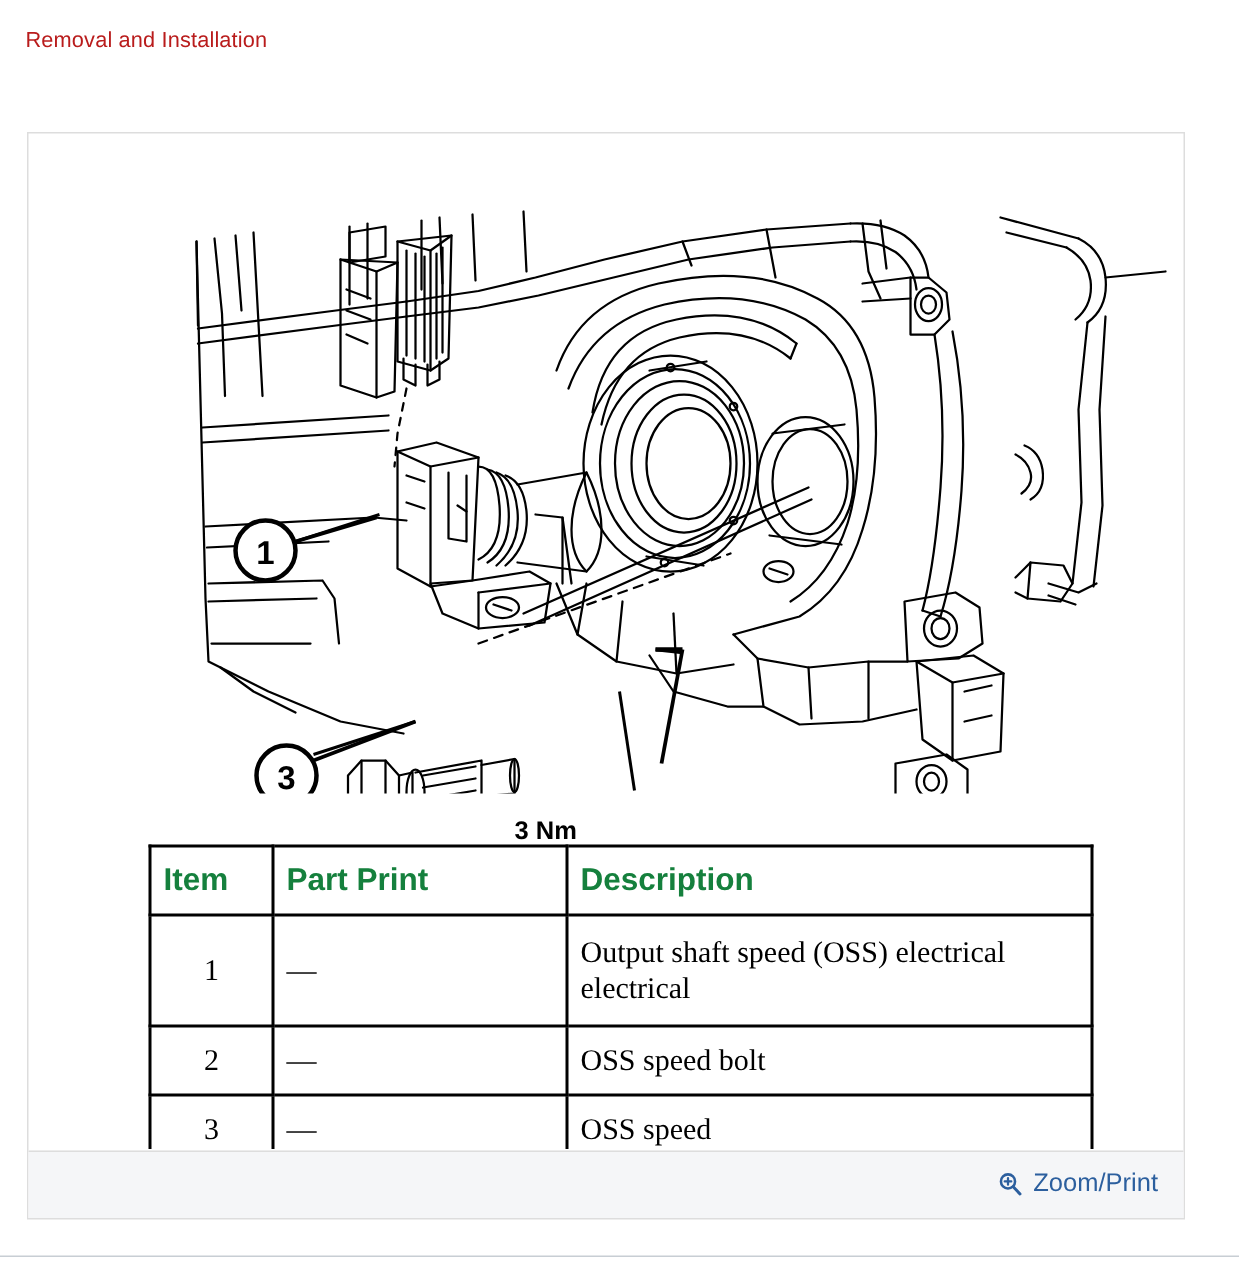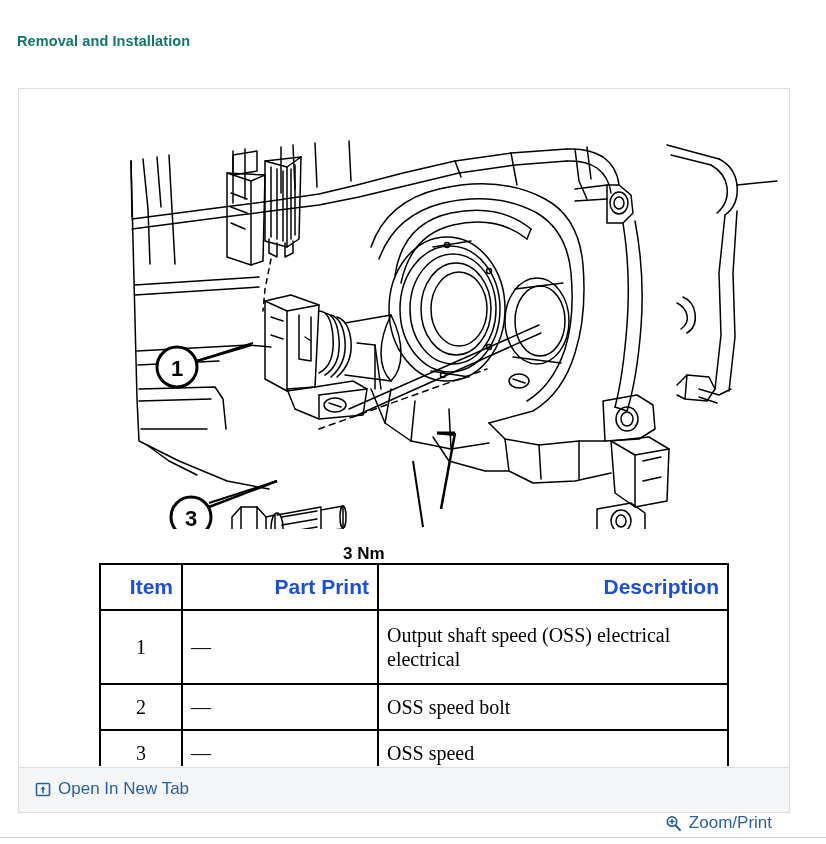--- a/index.html
+++ b/index.html
@@ -13,24 +13,24 @@
     width: 826px;
     height: 844px;
     overflow: hidden;
     background: #ffffff;
   }
 
   
   .section-title {
     position: absolute;
     left: 17px;
-    top: 33px;
+    top: 19px;
     font-size: 14.5px;
-    font-weight: bold;
-    color: #0f766e;
+    font-weight: normal;
+    color: #b91c1c;
     letter-spacing: .1px;
     white-space: nowrap;
   }
 
   
   .figure-panel {
     position: absolute;
     left: 18px;
     top: 88px;
     width: 772px;
@@ -100,22 +100,22 @@
   table.parts-table th,
   table.parts-table td {
     border: 2px solid #000;
     padding: 3px 8px;
     vertical-align: middle;
   }
   table.parts-table th {
     font-family: "Liberation Sans", sans-serif;
     font-weight: bold;
     font-size: 21px;
-    color: #1d4ed8;
-    text-align: right;
+    color: #15803d;
+    text-align: left;
     height: 38px;
     line-height: 24px;
   }
   th.col-item { text-align: center; }
   table.parts-table td {
     font-family: "Liberation Serif", serif;
     font-size: 20px;
     color: #000;
     line-height: 24px;
   }
@@ -144,21 +144,21 @@
     display: flex;
     align-items: center;
     gap: 7px;
     color: #2c5f9e;
     font-size: 17px;
     text-decoration: none;
     cursor: pointer;
     white-space: nowrap;
   }
   .footer-link.left  { left: 16px; }
-  .footer-link.right { right: 17px; margin-top: 34px; }
+  .footer-link.right { right: 17px; }
   .footer-link svg { display: block; flex: 0 0 auto; }
 
   
   .page-rule {
     position: absolute;
     left: 0;
     right: 0;
     top: 837px;
     height: 1px;
     background: #c8ced4;
@@ -427,30 +427,20 @@
               <td>OSS speed</td>
             </tr>
           </tbody>
         </table>
       </div>
 
     </div>
 
     <div class="figure-footer">
 
-      <a class="footer-link left">
-        <span>
-          <svg width="16" height="16" viewBox="0 0 16 16">
-            <rect x="1.5" y="2.5" width="13" height="12" rx="1" fill="none" stroke="#2c5f9e" stroke-width="1.6"></rect>
-            <path d="M8 12.2 L8 6.2" stroke="#2c5f9e" stroke-width="1.6"></path>
-            <path d="M5.4 8.2 L8 5.2 L10.6 8.2 Z" fill="#2c5f9e"></path>
-          </svg>
-        </span>
-        <span>Open In New Tab</span>
-      </a>
 
       <a class="footer-link right">
         <span>
           <svg width="17" height="17" viewBox="0 0 17 17">
             <circle cx="7" cy="6.6" r="4.7" fill="none" stroke="#2c5f9e" stroke-width="1.7"></circle>
             <path d="M7 4.4 L7 8.8 M4.8 6.6 L9.2 6.6" stroke="#2c5f9e" stroke-width="1.5" stroke-linecap="round"></path>
             <path d="M10.5 10.2 L15 15" stroke="#2c5f9e" stroke-width="2" stroke-linecap="round"></path>
           </svg>
         </span>
         <span>Zoom/Print</span>

